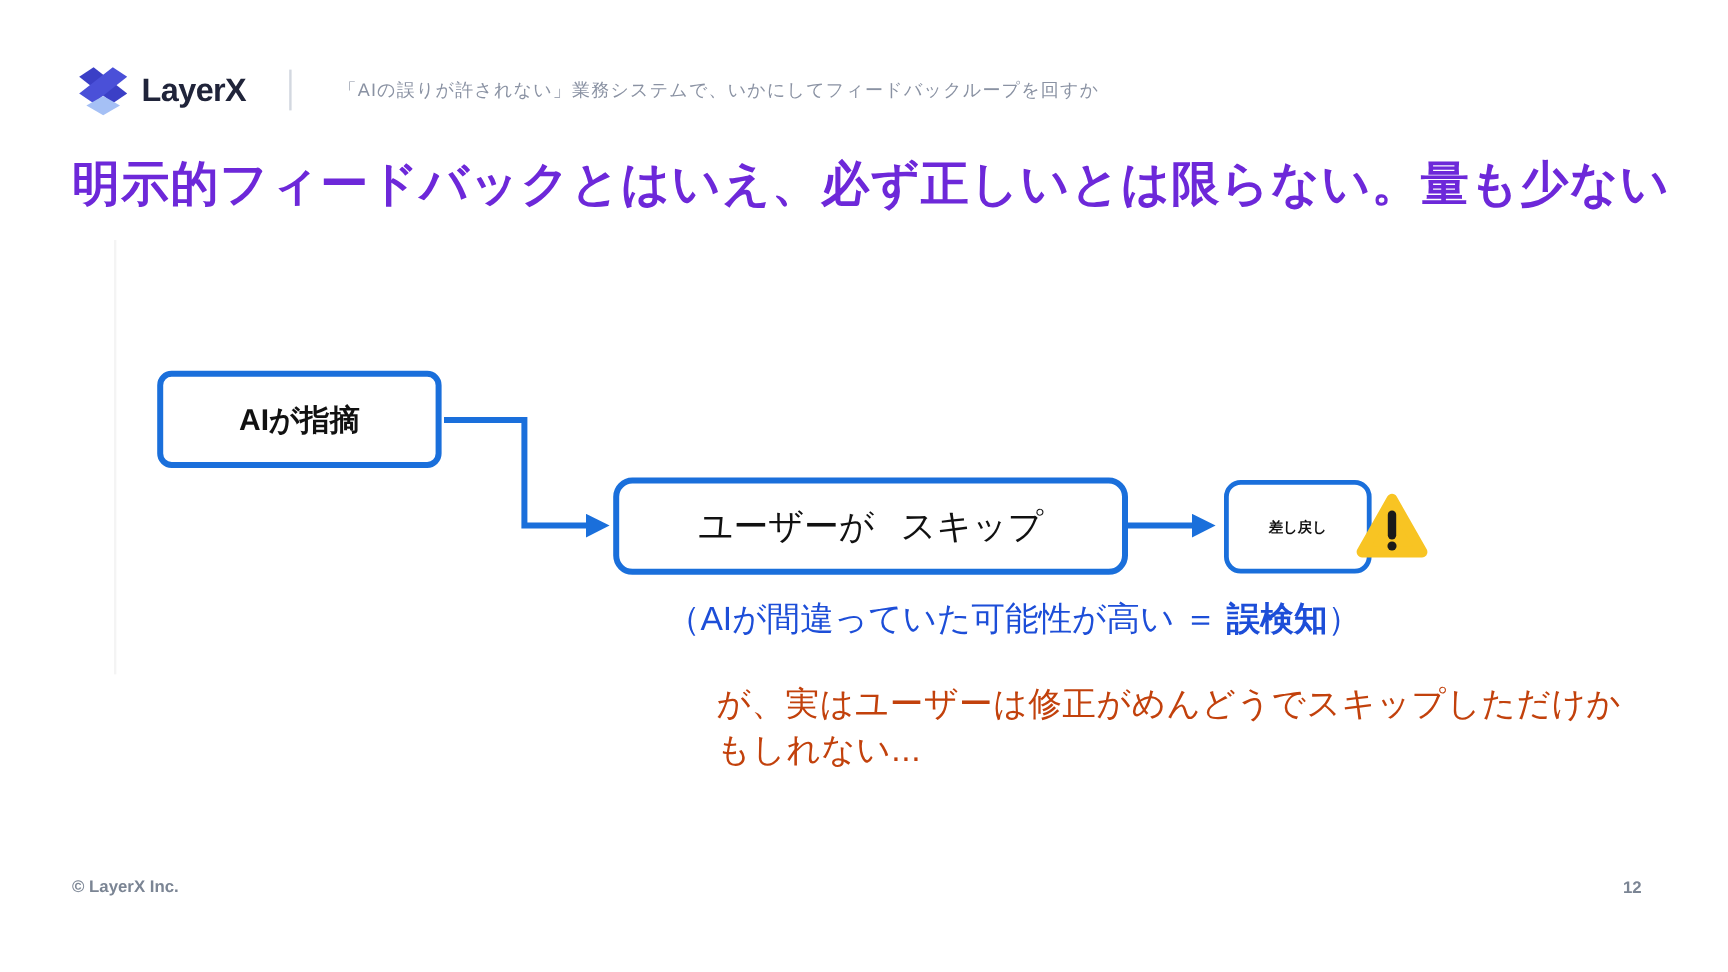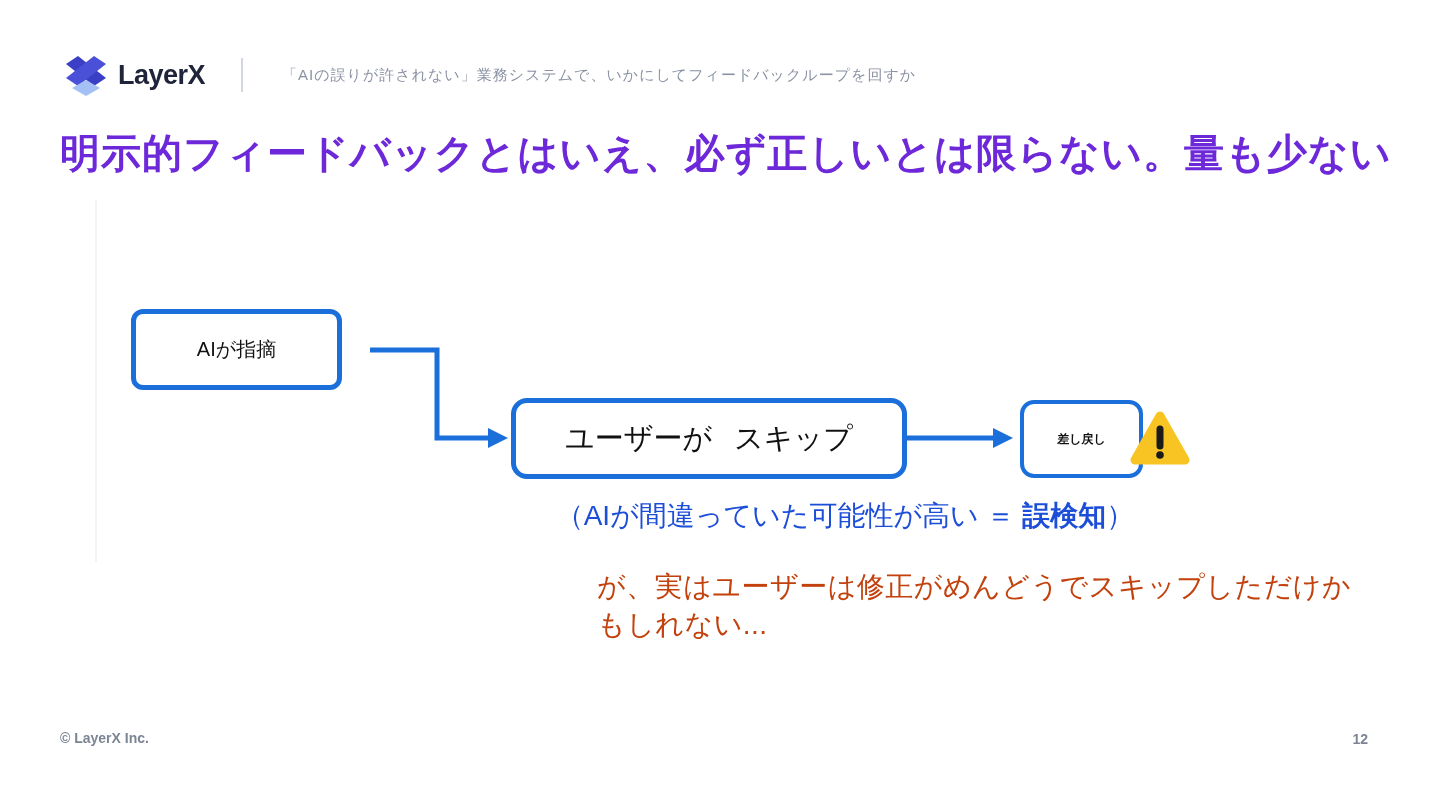--- a/index.html
+++ b/index.html
@@ -44,22 +44,22 @@
     background: #F4F4F4;
   }
   .flow-box {
     position: absolute;
     background: #ffffff;
     border: 5px solid #1A6FDB;
     border-radius: 14px;
     display: flex; align-items: center; justify-content: center;
     color: #111111;
   }
-  .box-ai { left: 131px; top: 309px; width: 211px; height: 81px; font-size: 20px; font-weight: 400; border-radius: 12px; }
-  .box-user { left: 511px; top: 398px; width: 396px; height: 81px; font-size: 29px; border-radius: 16px; gap: 22px; }
+  .box-ai { left: 131px; top: 309px; width: 237px; height: 81px; font-size: 25px; font-weight: 700; border-radius: 12px; }
+  .box-user { left: 511px; top: 398px; width: 429px; height: 81px; font-size: 29px; border-radius: 16px; gap: 22px; }
   .box-user .bold { font-weight: 400; }
   .box-return { left: 1020px; top: 400px; width: 123px; height: 78px; font-size: 12px; font-weight: 700; border-width: 4px; }
 
   .arrows-svg { position: absolute; left: 0; top: 0; pointer-events: none; }
 
   .warning-icon-wrap { position: absolute; left: 1130px; top: 410px; width: 60px; height: 58px; }
 
   .diagram-caption {
     position: absolute; left: 520px; top: 497px; width: 650px;
     text-align: center;

